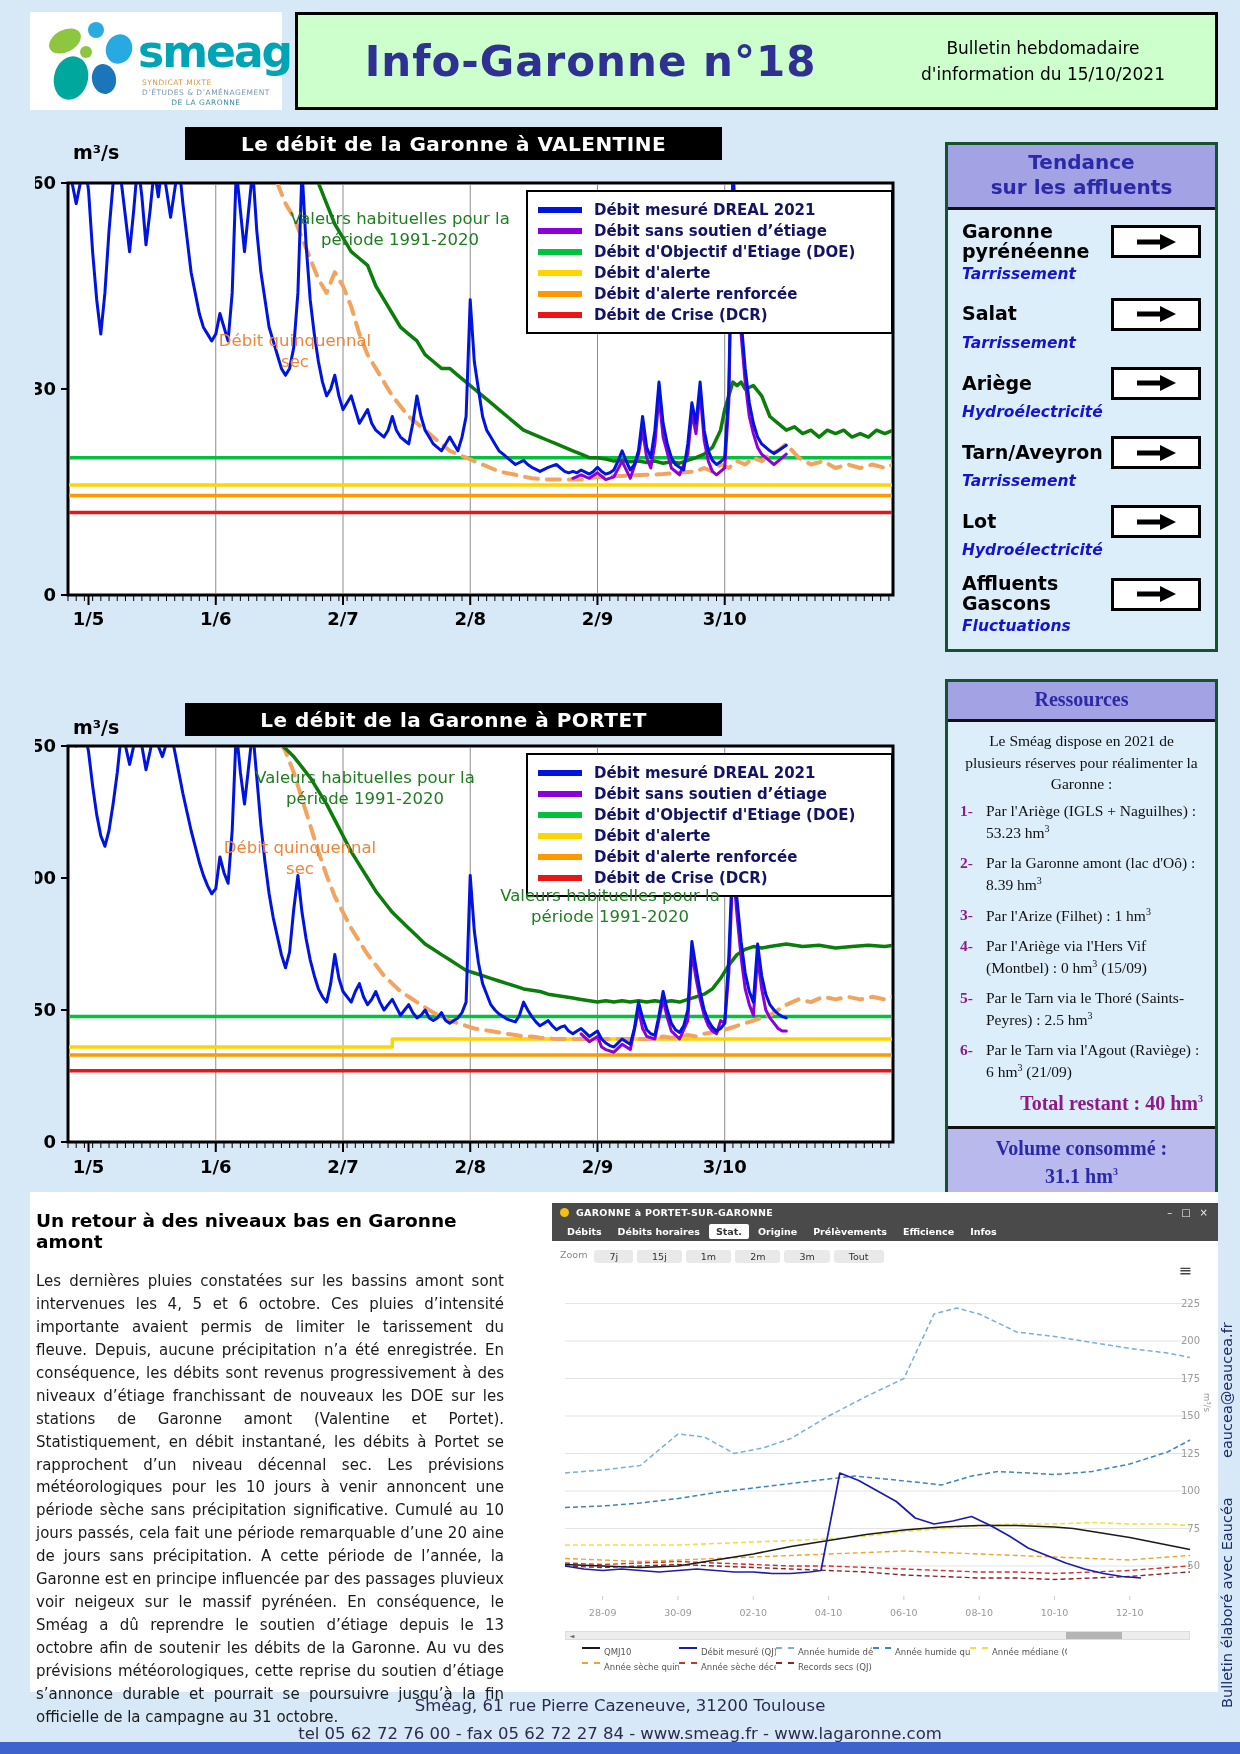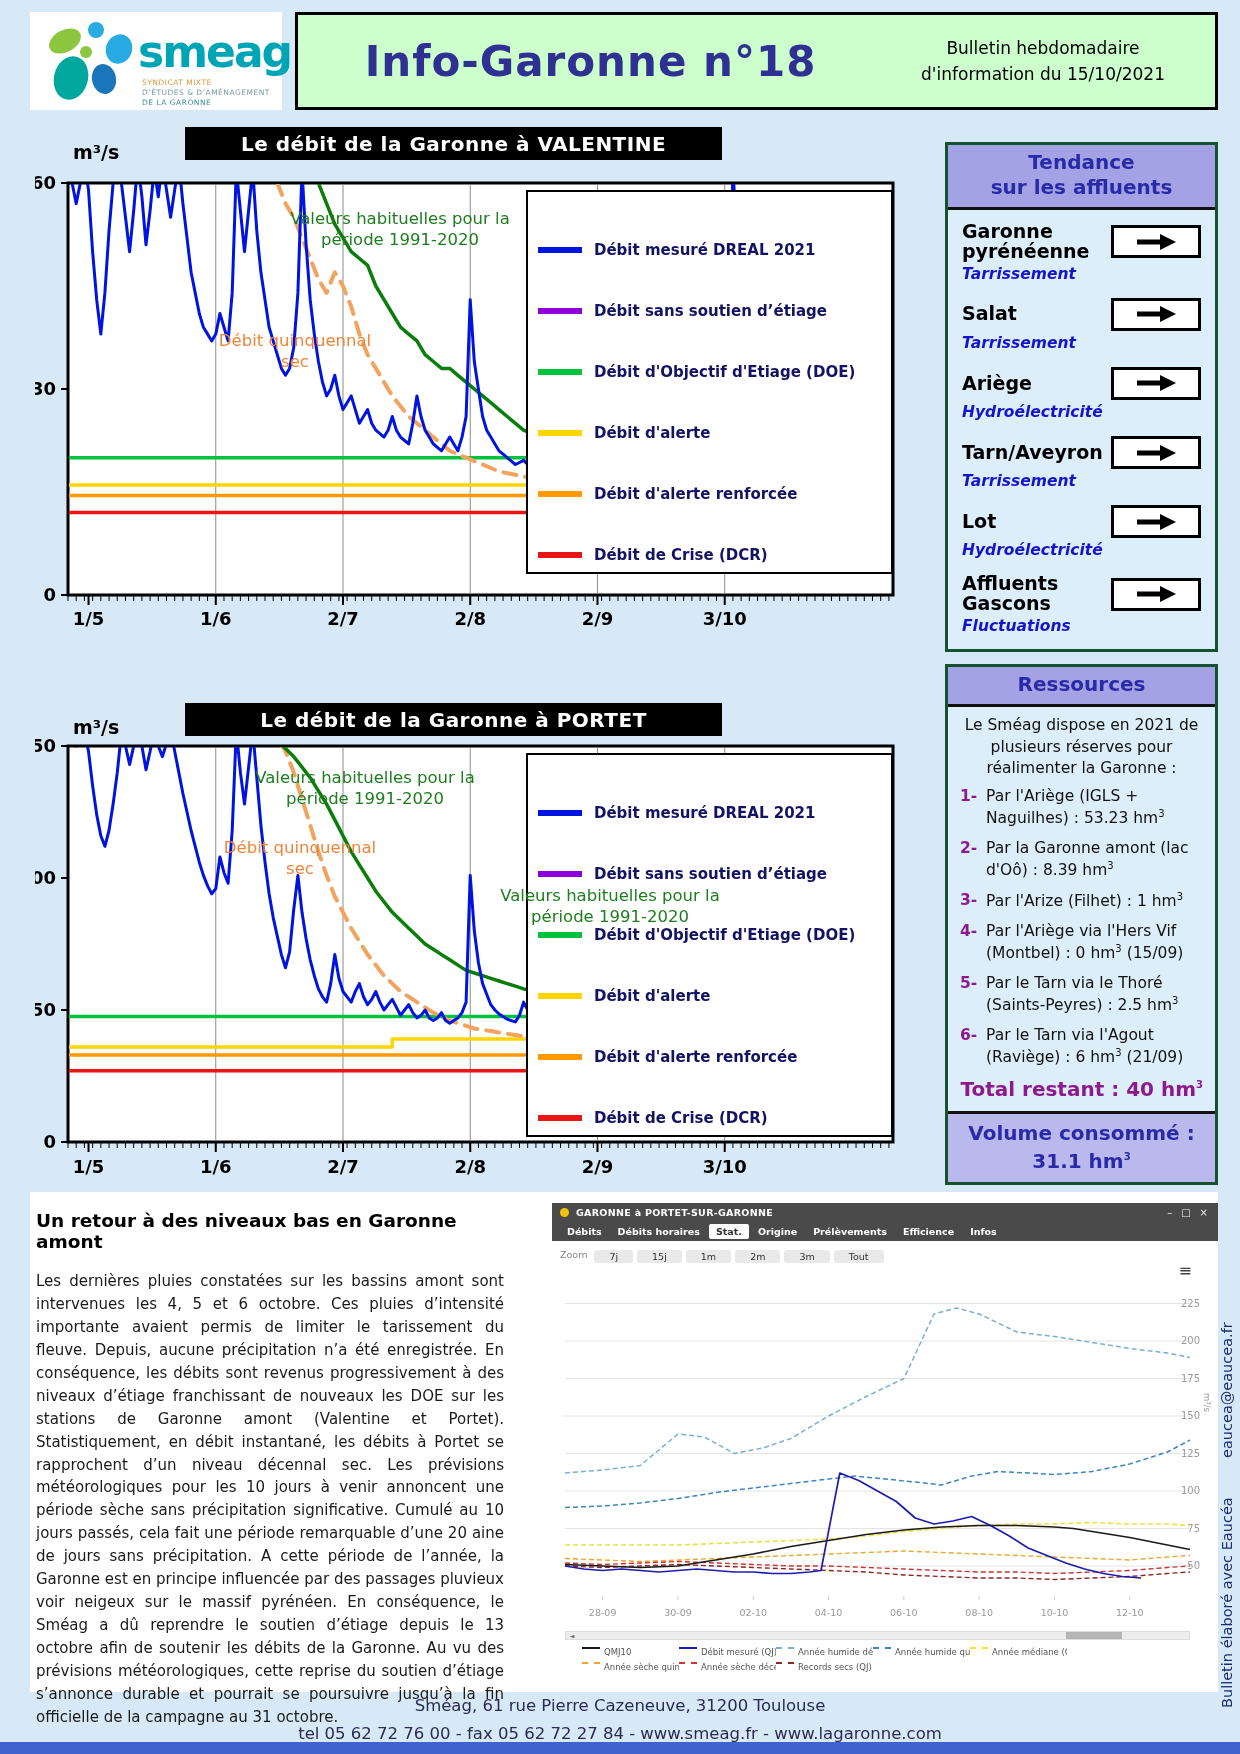--- a/index.html
+++ b/index.html
@@ -3,33 +3,33 @@
 <meta charset="utf-8">
 <style>
   html,body{margin:0;padding:0;background:#b9cfe0;}
   .page{position:relative;width:1240px;height:1754px;background:#d7e9f7;
         font-family:"DejaVu Sans",sans-serif;overflow:hidden;margin:0 auto;}
   
   .logo-box{position:absolute;left:30px;top:12px;width:252px;height:98px;background:#ffffff;}
   .blob{position:absolute;border-radius:50%;}
   .brand{position:absolute;left:108px;top:14px;font-size:44px;font-weight:bold;color:#00a5b5;letter-spacing:-2px;}
   .tagline{position:absolute;left:112px;top:66px;font-size:7.5px;line-height:1.35;letter-spacing:.5px;}
-  .tag0{color:#d99a3d;} .tag1{color:#7a9aa5;} .tag2{color:#3f8d9b;}
+  .tag0{color:#d99a3d;} .tag1{color:#7a9aa5;} .tag2{color:#3f8d9b;text-align:center;}
   .hdr-green{position:absolute;left:295px;top:12px;width:923px;height:98px;background:#ccffcc;
              border:3px solid #000000;display:flex;align-items:center;box-sizing:border-box;}
   .hdr-title{flex:1;text-align:center;font-size:42px;font-weight:bold;color:#2e3192;letter-spacing:1px;}
   .hdr-sub{width:320px;margin-right:12px;font-size:17px;color:#000;text-align:center;line-height:1.55;}
   
   .chartbox{position:absolute;}
   .chartbox svg{position:absolute;left:0;top:0;}
   .ctitle{position:absolute;background:#000;color:#fff;font-size:20px;font-weight:bold;
           display:flex;align-items:center;justify-content:center;letter-spacing:.5px;}
   .ylab{position:absolute;font-size:19px;font-weight:bold;color:#000;}
   .mainlegend{position:absolute;background:#fff;border:2px solid #000;padding:7px 10px;box-sizing:border-box;}
-  .mlrow{display:flex;align-items:center;height:21px;margin-top:40px;}
+  .mlrow{display:flex;align-items:center;height:21px;}
   .mlsw{width:44px;height:6px;margin-right:12px;flex:none;}
   .mllab{font-size:15px;font-weight:bold;color:#131363;white-space:nowrap;}
   .anno{position:absolute;font-weight:normal;font-size:16.5px;text-align:center;line-height:1.25;}
   
   .panel{position:absolute;left:945px;width:273px;background:#ddeefb;border:3px solid #14532d;
          box-sizing:border-box;display:flex;flex-direction:column;}
   .phdr{background:#a2a2e4;border-bottom:3px solid #111;color:#2a2aa8;font-size:20px;font-weight:bold;
         text-align:center;padding:5px 0 7px 0;line-height:1.25;}
   .tlist{flex:1;display:flex;flex-direction:column;justify-content:space-between;padding:12px 14px 14px 14px;}
   .titem{}
@@ -553,21 +553,21 @@
           <div>Débit quinquennal</div>
           <div>sec</div>
         </div>
         <div class="anno" style="left: 445px; top: 196px; width: 260px; color: rgb(30, 125, 30);">
           <div>Valeurs habituelles pour la</div>
           <div>période 1991-2020</div>
         </div>
       </div>
   </div>
 
-  <div class="panel" style="top:664px;height:521px;">
+  <div class="panel" style="top:679px;height:521px;font-family:Liberation Serif, serif;">
     <div class="phdr">Ressources</div>
     <div class="rbodywrap">
       <div class="res-intro">Le Sméag dispose en 2021 de plusieurs réserves pour réalimenter la Garonne :</div>
       <div id="res-items">
           <div class="res-item">
             <span class="rnum">1-</span>
             <span class="rbody"><span>Par l'Ariège (IGLS + Naguilhes) : 53.23 hm</span><sup>3</sup></span>
           </div>
           <div class="res-item">
             <span class="rnum">2-</span>

